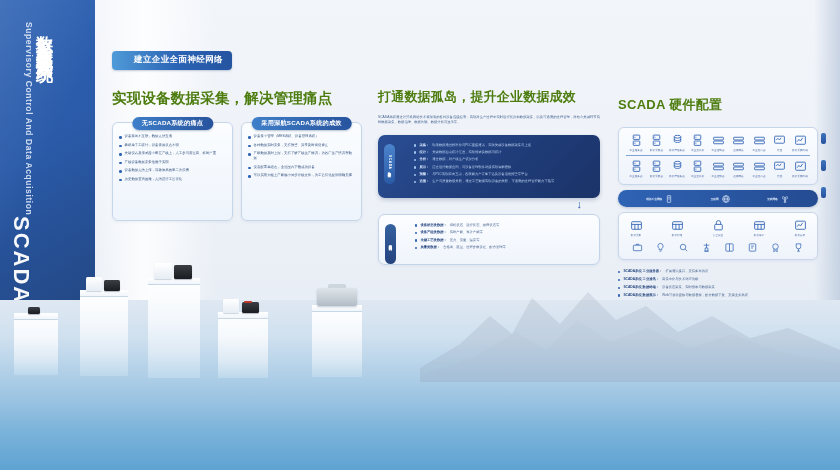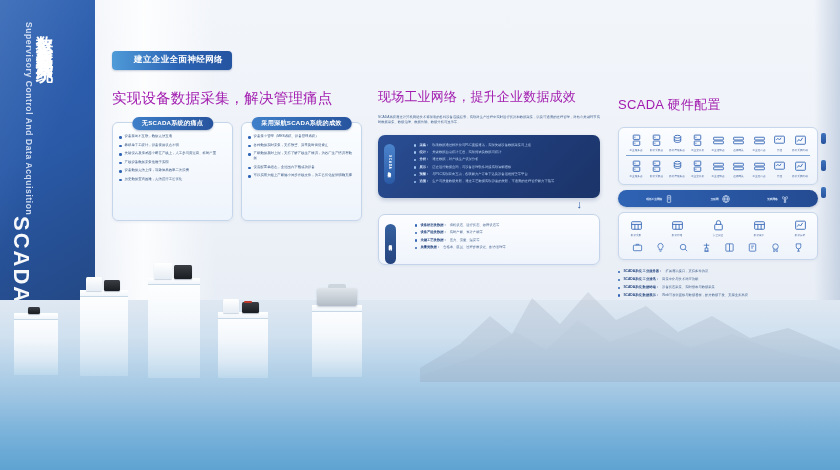--- a/index.html
+++ b/index.html
@@ -51,21 +51,21 @@
     color:#ffffff;font-size:22px;font-weight:700;letter-spacing:2px;
     opacity:.96;
   }
   .v-sub{
     writing-mode:vertical-rl;
     color:#dbe6f7;font-size:8.5px;font-weight:600;letter-spacing:.6px;
     opacity:.92;
   }
 
   
-  .h2{color:#a21caf;font-weight:400;}
+  .h2{color:#4d7c0f;font-weight:700;}
 
   
   .col1{position:absolute;left:112px;top:48px;width:250px;}
   .pill{
     display:inline-block;padding:3px 9px 4px 22px;border-radius:4px;
     background:linear-gradient(90deg,#4f9bd8 0%,#2b63b4 55%,#2554a0 100%);
     color:#fff;font-size:8.5px;font-weight:700;letter-spacing:.4px;
     box-shadow:0 1px 2px rgba(30,60,110,.25);
   }
   .c1-title{margin-top:19px;font-size:14.5px;letter-spacing:.2px;}
@@ -272,21 +272,21 @@
               <i class="dot"></i>
               <span>可以实现大幅上产能偏小同步并线文件，为工艺优化提供明确支撑</span>
             </div>
         </div>
       </div>
 
     </div>
   </div>
 
   <div class="col2">
-    <div class="h2 c2-title">现场工业网络，提升企业数据成效</div>
+    <div class="h2 c2-title">打通数据孤岛，提升企业数据成效</div>
     <div class="c2-desc">SCADA系统通过计算机网络技术将现场的各种设备连接起来，实现对生产过程中实时运行状况和数据采集，以及可追溯的过程管理，对核心关键环节实时数据采集、数据治理、数据传输、数据分析与显示等。</div>
 
     <div class="dark-panel">
       <div class="vtab">
           <span>SCADA数据采集</span>
         </div>
       <div class="drow">
           <i class="ddot"></i>
           <b class="dkey">采集：</b>
           <span class="dval">现场数据通过标准化与PLC直接通讯，实现关键设备数据采集与上送</span>

